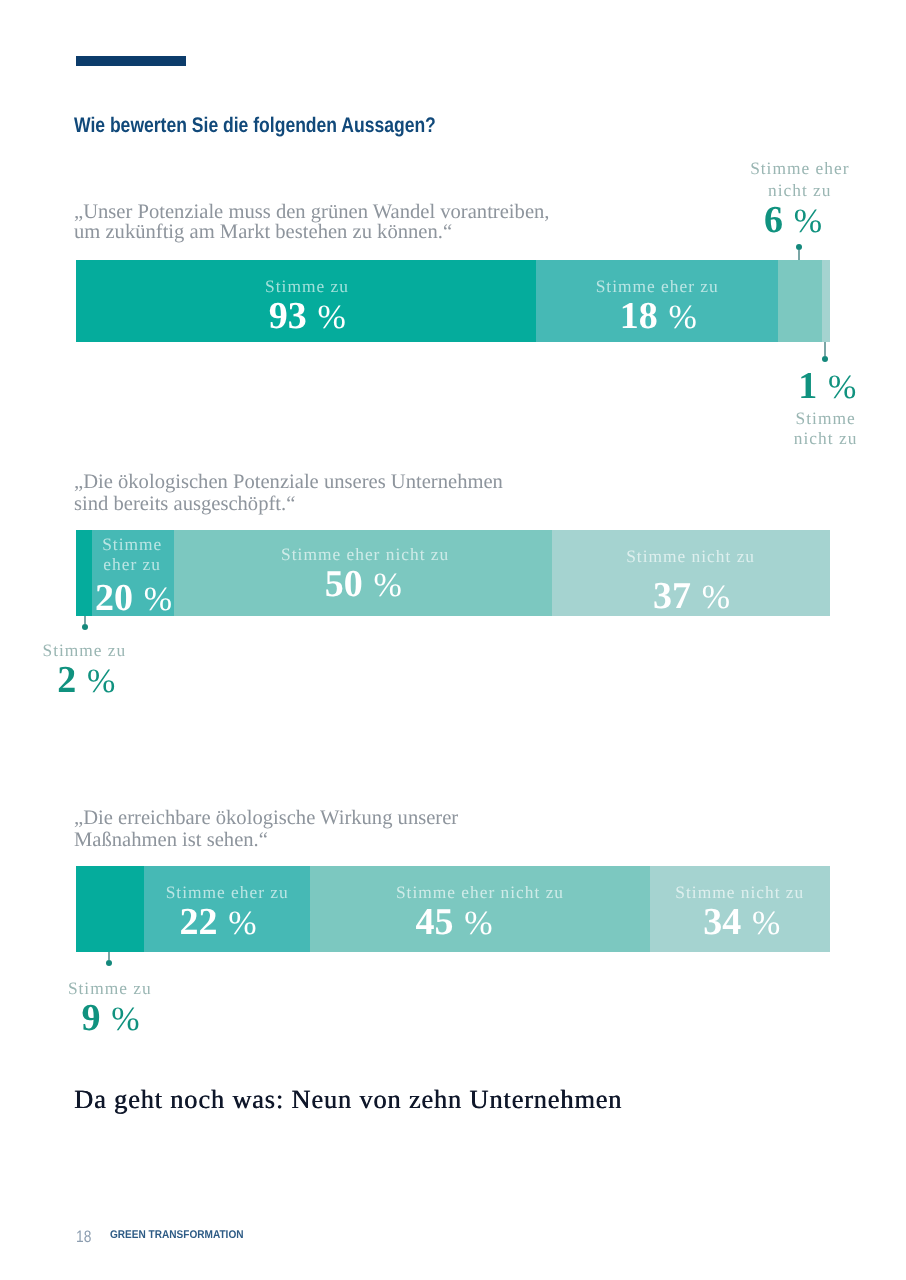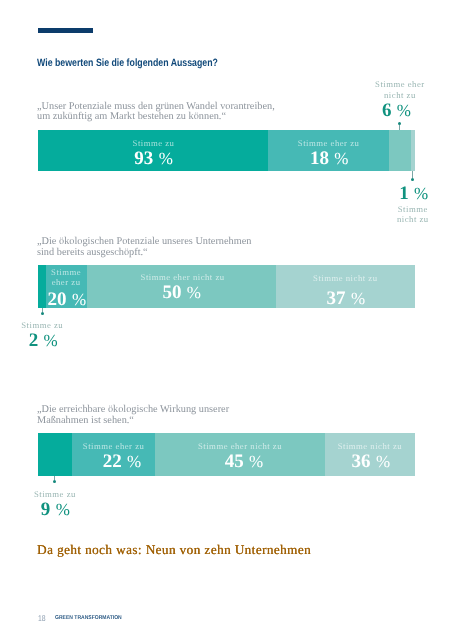--- a/index.html
+++ b/index.html
@@ -20,21 +20,21 @@
   .c-lbl{color:#9ab6b3;}
   .inval,.c-val{position:absolute;text-align:center;font-family:"Liberation Serif",serif;
     white-space:nowrap;line-height:1;transform:translateX(-50%);}
   .inval{color:#fff;}
   .c-val{color:#10927f;}
   .n{font-weight:700;font-size:19px;}
   .p{font-weight:400;font-size:17px;margin-left:1.4px;}
   .lead{position:absolute;width:1.1px;background:#7ba6a6;}
   .dot{position:absolute;width:3.1px;height:3.1px;border-radius:50%;background:#14887c;}
   .conclusion{position:absolute;left:37px;font-family:"Liberation Serif",serif;font-weight:400;
-    font-size:13.2px;letter-spacing:.42px;line-height:15.5px;color:#a16207;white-space:nowrap;
+    font-size:13.2px;letter-spacing:.42px;line-height:15.5px;color:#0f172a;white-space:nowrap;
     text-shadow:0.26px 0 0 currentColor;}
   .footer-num{position:absolute;left:37.5px;font-size:8.3px;color:#8d9eb0;
     transform:scaleX(.83);transform-origin:0 50%;}
   .footer-txt{position:absolute;left:54.9px;font-size:5.6px;font-weight:700;color:#2d5b85;
     transform:scaleX(.9);transform-origin:0 50%;}
 </style>
 </head>
 <body>
 
 <div class="page">
@@ -89,25 +89,25 @@
   <div class="chart">
     <div class="quote" style="top:405.30px">„Die erreichbare ökologische Wirkung unserer</div>
     <div class="quote" style="top:416.20px">Maßnahmen ist sehen.“</div>
     <div class="bar" style="top:432.50px;height:43.00px">
       <div class="seg" style="left:0.00px;width:33.93px;background:#05ac9c"></div>
       <div class="seg" style="left:33.93px;width:82.94px;background:#46b9b5"></div>
       <div class="seg" style="left:116.87px;width:169.65px;background:#7cc8c0"></div>
       <div class="seg" style="left:286.52px;width:90.48px;background:#a5d3d0"></div>
     </div>
     <div class="inlbl" style="left:113.60px;top:440.95px"><span>Stimme eher zu</span></div>
-    <div class="inval" style="left:122px;top:451.60px"><span class="n">22</span> <span class="p">%</span></div>
+    <div class="inval" style="left:109px;top:451.60px"><span class="n">22</span> <span class="p">%</span></div>
     <div class="inlbl" style="left:240.00px;top:441.05px"><span>Stimme eher nicht zu</span></div>
-    <div class="inval" style="left:244px;top:451.50px"><span class="n">45</span> <span class="p">%</span></div>
+    <div class="inval" style="left:227px;top:451.50px"><span class="n">45</span> <span class="p">%</span></div>
     <div class="inlbl" style="left:369.90px;top:441.35px"><span>Stimme nicht zu</span></div>
-    <div class="inval" style="left:370.90px;top:451.60px"><span class="n">36</span> <span class="p">%</span></div>
+    <div class="inval" style="left:370.90px;top:451.60px"><span class="n">34</span> <span class="p">%</span></div>
     <div class="c-lbl" style="left:54.90px;top:488.65px"><span>Stimme zu</span></div>
     <div class="c-val" style="left:55.30px;top:499.80px"><span class="n">9</span> <span class="p">%</span></div>
     <div class="lead" style="left:54.30px;top:475.50px;height:4.60px"></div>
     <div class="dot" style="left:53.30px;top:480.10px"></div>
   </div>
 
   <div class="conclusion" style="top:541.50px">Da geht noch was: Neun von zehn Unternehmen</div>
 
   <div class="footer-num" style="top:612.76px">18</div>
   <div class="footer-txt" style="top:614.54px">GREEN TRANSFORMATION</div>

